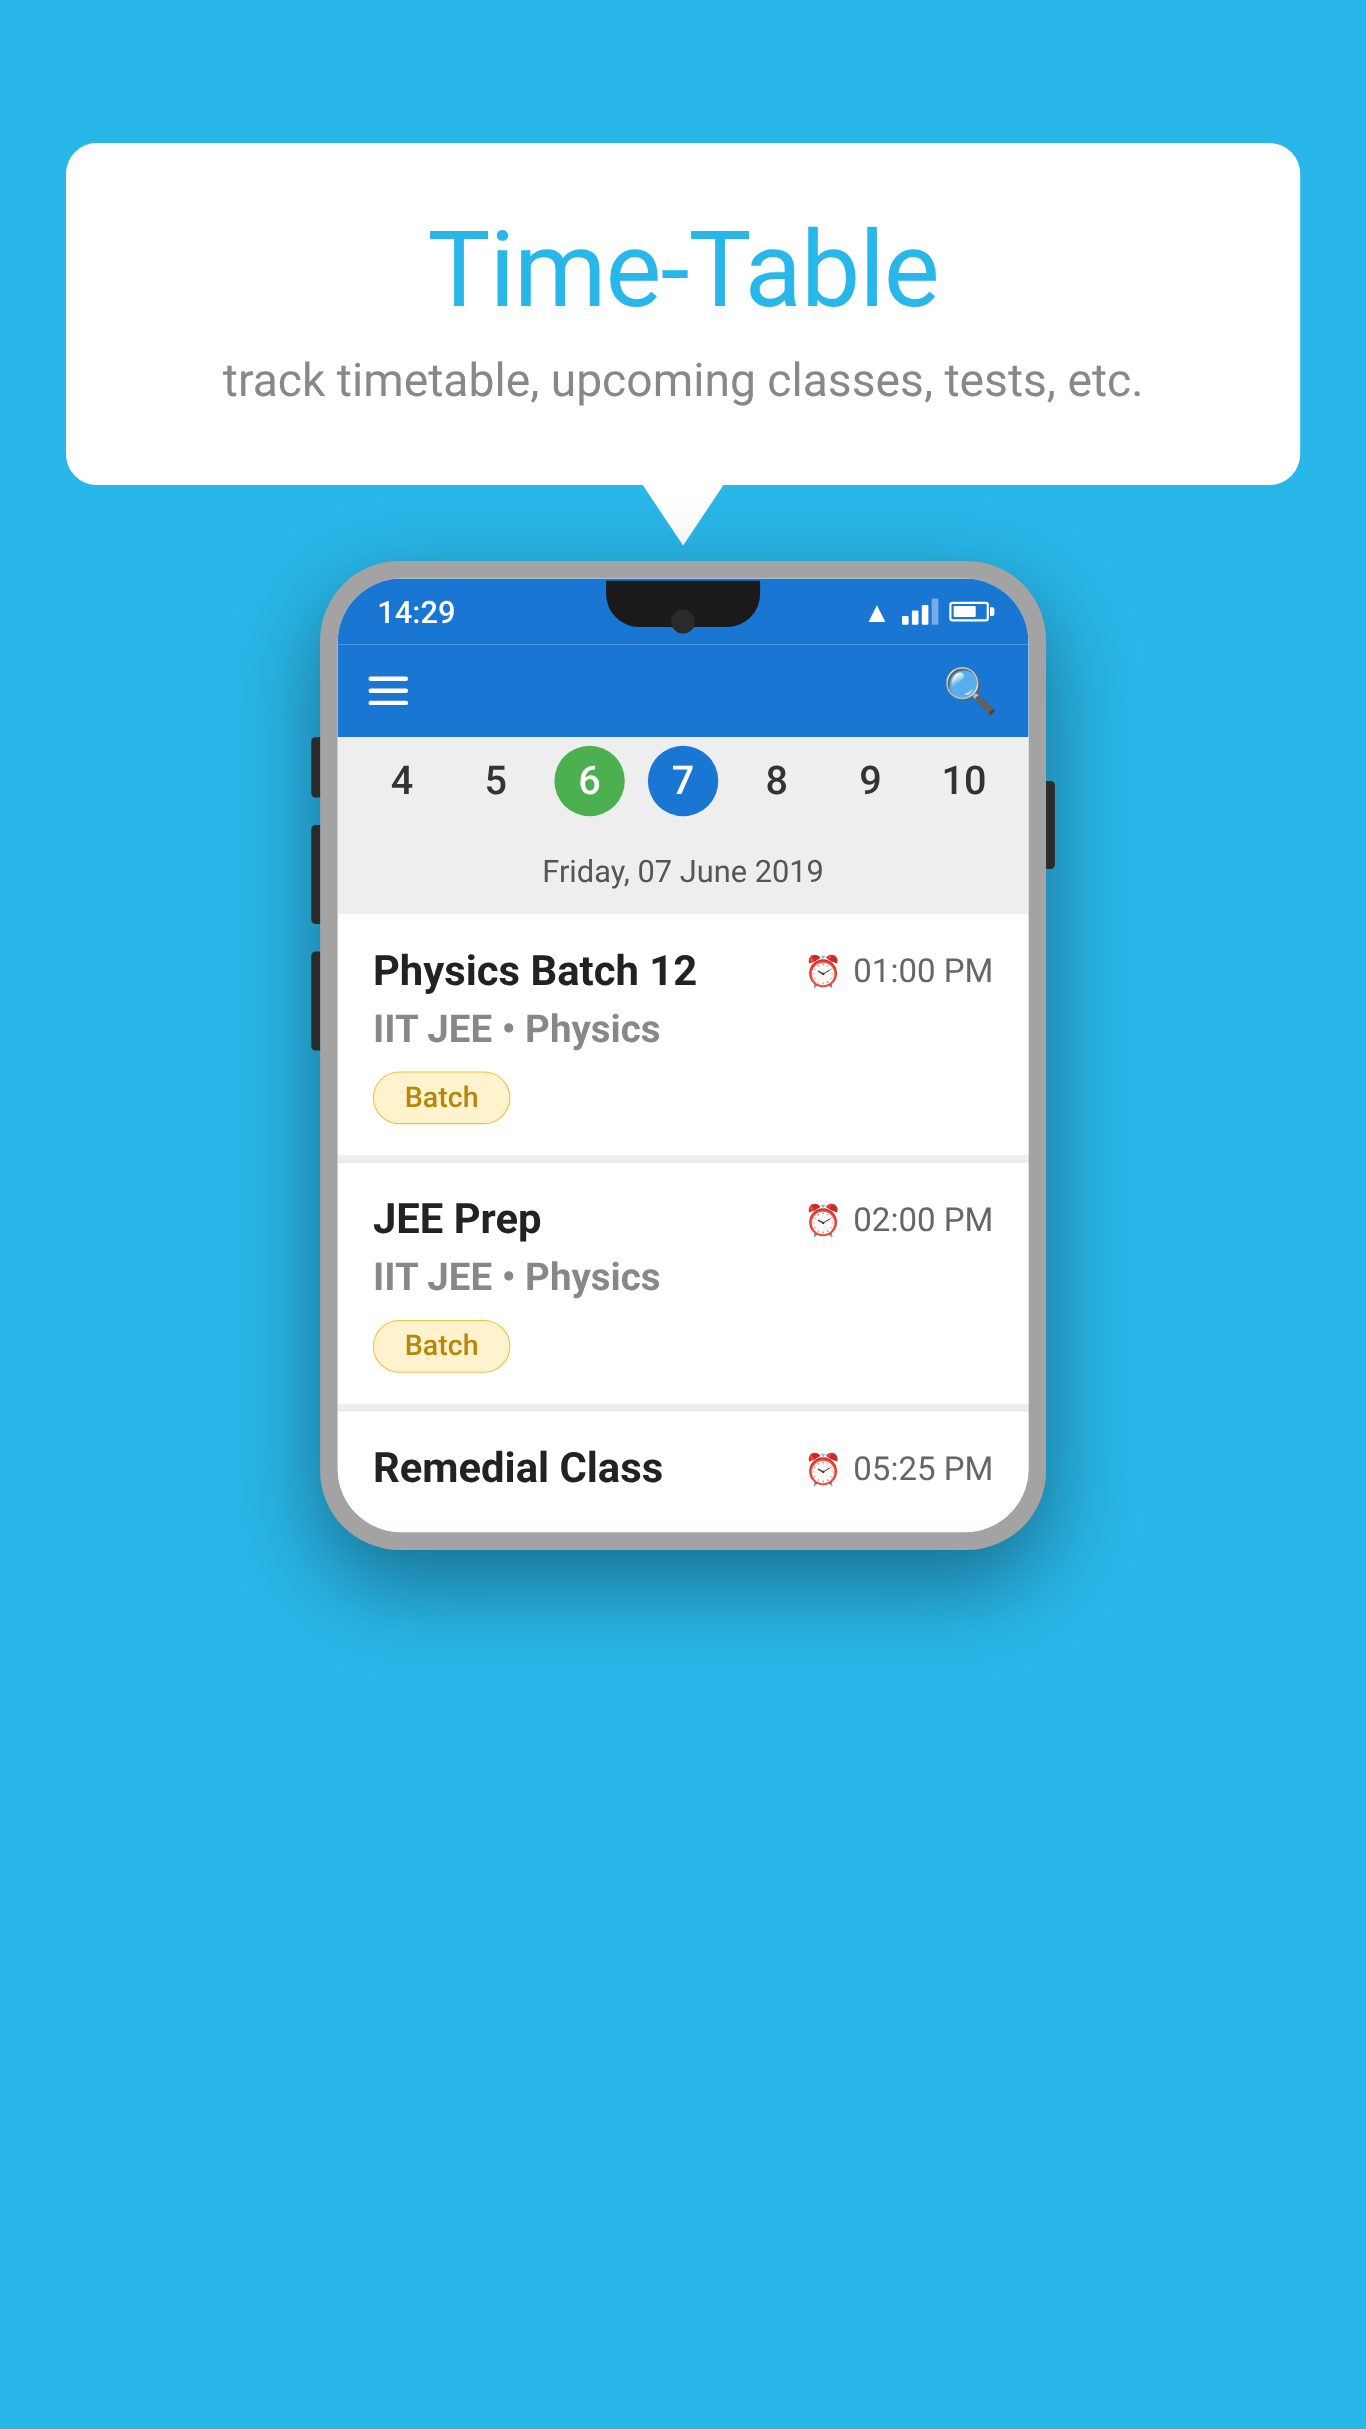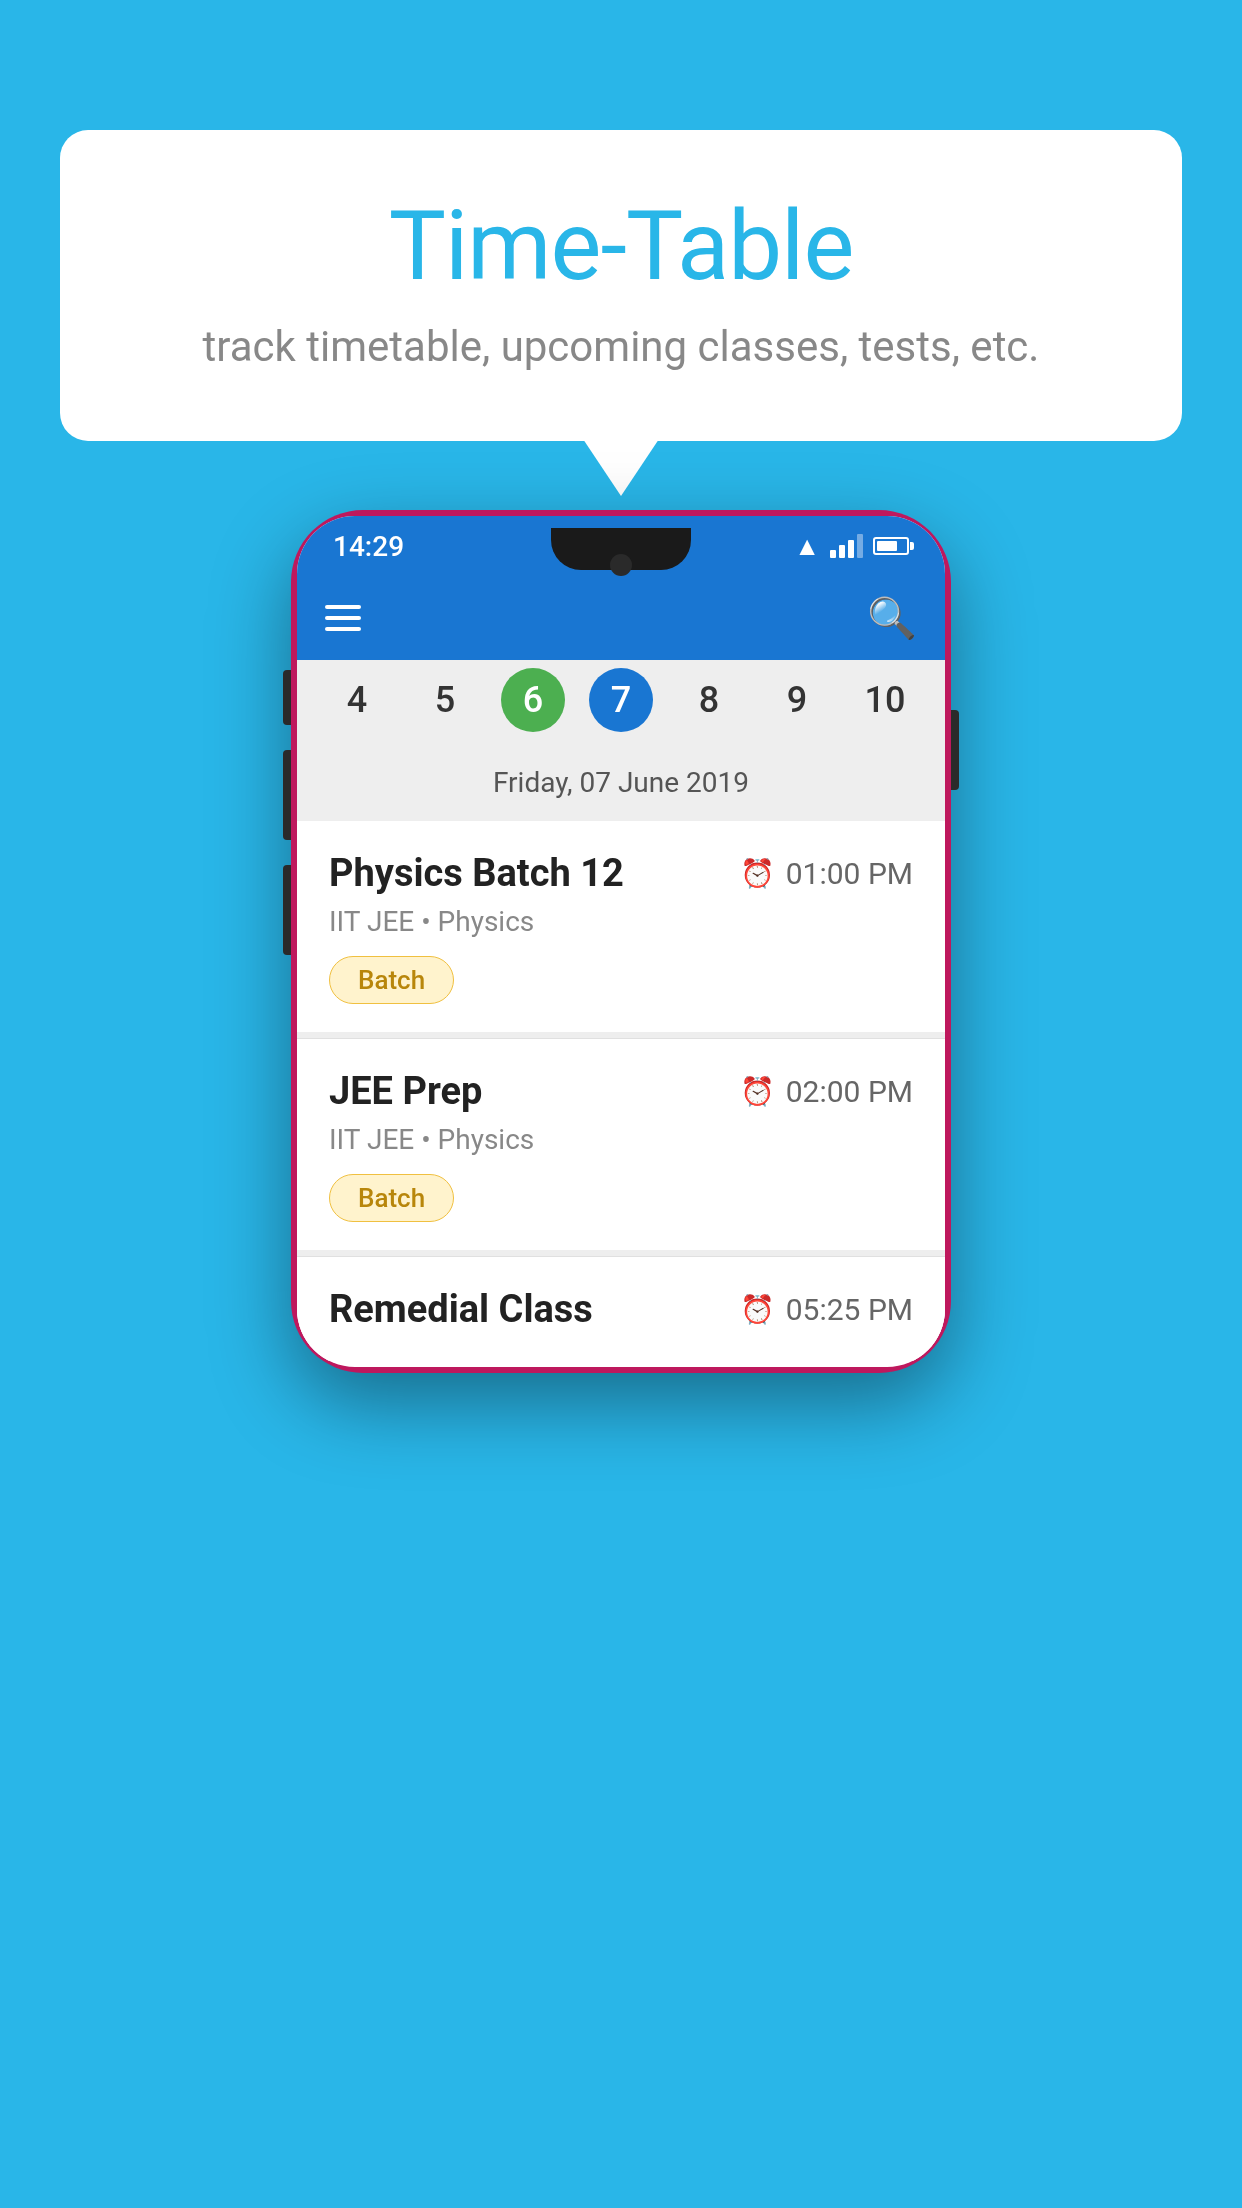--- a/index.html
+++ b/index.html
@@ -62,23 +62,23 @@
     
     .phone-wrapper {
       position: absolute;
       top: 510px;
       left: 50%;
       transform: translateX(-50%);
       width: 660px;
     }
 
     .phone-frame {
-      background: #be185d;
+      background: #a3a3a3;
       border-radius: 72px;
-      padding: 6px;
+      padding: 16px;
       position: relative;
       box-shadow: 0 30px 80px rgba(0,0,0,0.4);
     }
 
     
     .phone-notch {
       position: absolute;
       top: 18px;
       left: 50%;
       transform: translateX(-50%);
@@ -347,23 +347,24 @@
       color: #666;
       font-size: 30px;
     }
 
     .clock-icon {
       font-size: 28px;
       color: #888;
     }
 
     .schedule-subtitle {
-      font-size: 28px;
+      font-size: 35px;
       color: #888;
       margin-bottom: 18px;
+      font-weight: bold;
     }
 
     .batch-badge {
       display: inline-block;
       background: #fff3cd;
       color: #b8860b;
       border: 1.5px solid #f0c040;
       border-radius: 30px;
       padding: 8px 28px;
       font-size: 26px;

